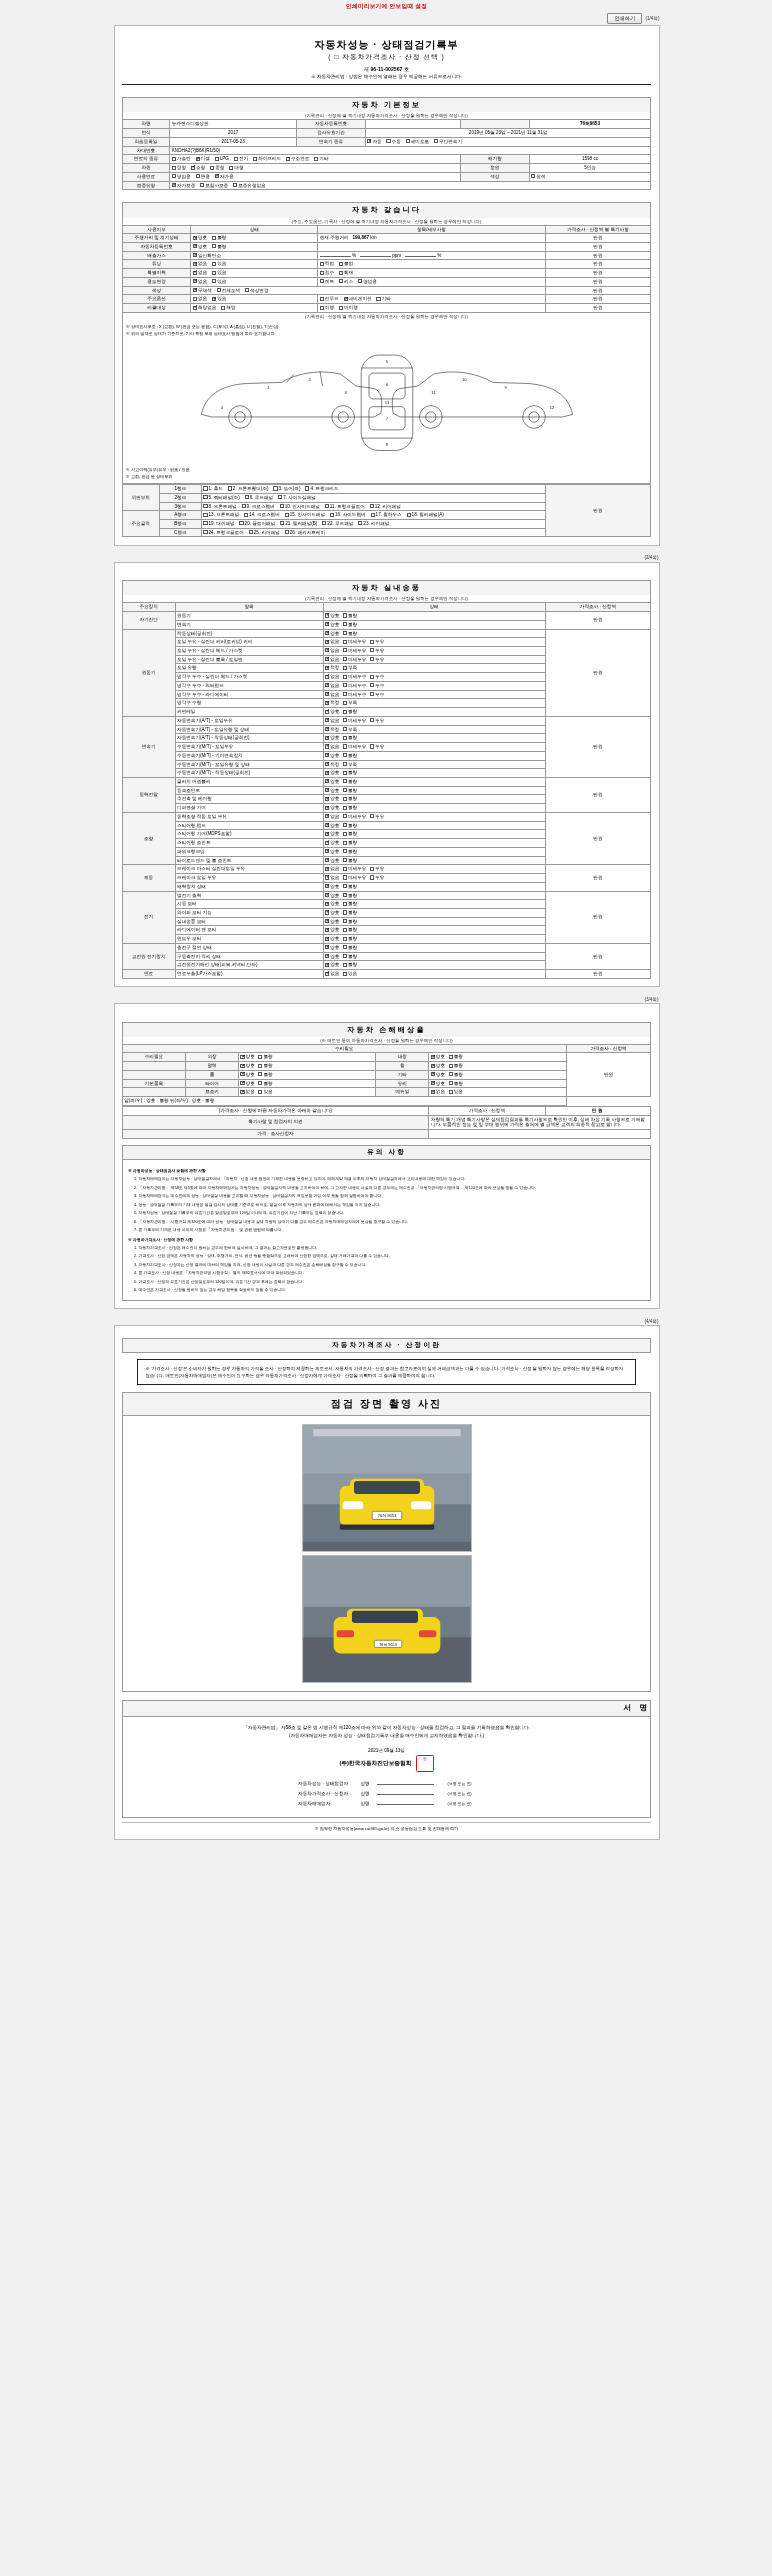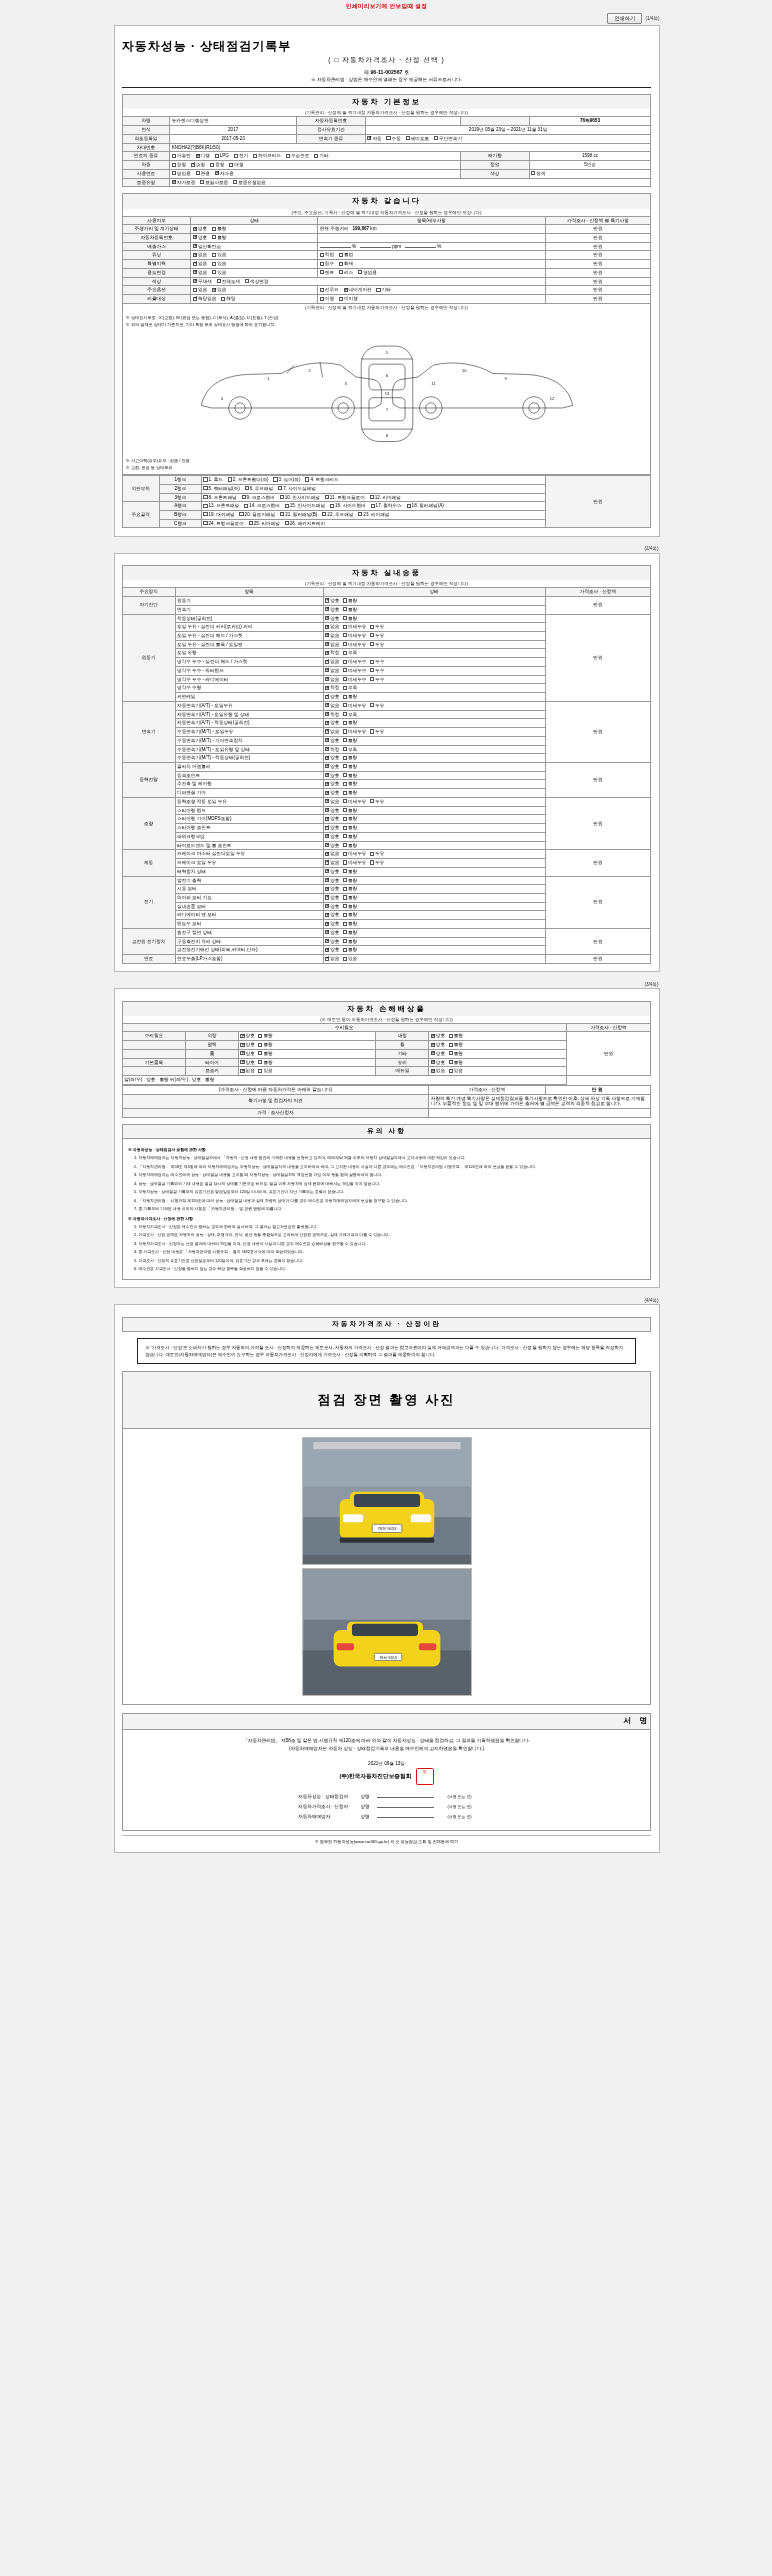--- a/index.html
+++ b/index.html
@@ -18,32 +18,32 @@
   .topbar .warn { color:#c00000; font-size:5.7px; font-weight:bold; letter-spacing:0.3px;}
   .topbar .printrow { display:flex; justify-content:flex-end; align-items:center; gap:3.1px; margin-top:1.5px;}
   .btn-print {
     border:0.5px solid #888; background:linear-gradient(#fdfdfd,#e2e2e2);
     padding:1px 6.2px; font-size:5.2px; border-radius:1px; cursor:pointer;
   }
   .pagenum { font-size:4.6px; color:#333; }
   .pagenum-right { text-align:right; font-size:4.6px; color:#333; padding:0.5px 1px 1.5px 0; }
 
   h1.doc-title {
-    font-size:12px; font-weight:bold; letter-spacing:1px;
+    text-align:center; font-size:10px; font-weight:bold; letter-spacing:1px;
     margin:7.2px 0 1px 0;
   }
   .doc-sub { text-align:center; font-size:6.7px; letter-spacing:1px; margin-bottom:4.1px;}
   .doc-line { text-align:center; font-size:5.2px; margin:2.6px 0 1px 0;}
   .doc-note { text-align:center; font-size:4.6px; margin-bottom:5.2px; }
   .hr-dark { border:0; border-top:1px solid #222; margin:2.1px 0 0 0;}
 
   .sec-title {
     background:#f3f3f3; border:0.5px solid #9a9a9a; border-bottom:none;
     text-align:center; font-size:7.2px; font-weight:bold; letter-spacing:2.1px;
-    padding:2.1px 0; margin-top:6px;
+    padding:2.1px 0; margin-top:12px;
   }
   .sec-caption {
     border:0.5px solid #9a9a9a; border-top:none; border-bottom:none;
     text-align:center; font-size:4.4px; color:#222; padding:1px 0;
   }
   table.grid { width:100%; border-collapse:collapse; table-layout:fixed; }
   table.grid th, table.grid td {
     border:0.5px solid #9a9a9a; padding:1px 1.5px; font-size:4.6px; vertical-align:middle;
     line-height:1.25;
   }
@@ -68,22 +68,22 @@
     font-weight:bold;
   }
   .notice-title {
     text-align:center; font-size:6.7px; font-weight:bold; letter-spacing:2.1px;
     border:0.5px solid #9a9a9a; background:#f3f3f3; padding:2.1px 0; margin-top:6.2px;
   }
   .notice-body { border:0.5px solid #9a9a9a; border-top:none; padding:4.1px 5.2px; font-size:3.9px; line-height:1.5;}
   .notice-body p { margin:0 0 2.6px 0; }
   .notice-body .ind { padding-left:6.2px; display:block; }
   .photo-title {
-    text-align:center; font-size:13px; font-weight:bold; letter-spacing:2.1px;
-    border:0.5px solid #9a9a9a; background:#f3f3f3; padding:19px 0; margin-top:6.2px;
+    text-align:center; font-size:10px; font-weight:bold; letter-spacing:2.1px;
+    border:0.5px solid #9a9a9a; background:#f3f3f3; padding:4px 0; margin-top:6.2px;
   }
   .photo-wrap { border:0.5px solid #9a9a9a; border-top:none; padding:5.2px; text-align:center; }
   .photo { width:170px; height:128px; margin:3.1px auto; display:block; border:0.5px solid #bbb;}
   .warn-box { border:1px solid #222; padding:5.2px 7.2px; margin:6.2px 15.5px; font-size:4.4px; line-height:1.6;}
   .foot-bar { text-align:center; font-size:4.1px; padding:3.1px 0 1px 0; border-top:0.5px solid #bbb; margin-top:4.1px;}
   .price-big { font-size:7.7px; font-weight:bold; letter-spacing:1.5px; }
   .sign-title { text-align:right; font-size:7.7px; font-weight:bold; letter-spacing:3.1px; background:#f3f3f3; border:0.5px solid #9a9a9a; padding:2.6px 0; margin-top:7.2px;}
   .sign-body { border:0.5px solid #9a9a9a; border-top:none; padding:7.2px 10.3px; }
   .sign-stmt { text-align:center; font-size:4.6px; line-height:1.7; }
   .sign-date { text-align:center; font-size:4.6px; margin:8.2px 0 2.1px 0;}

